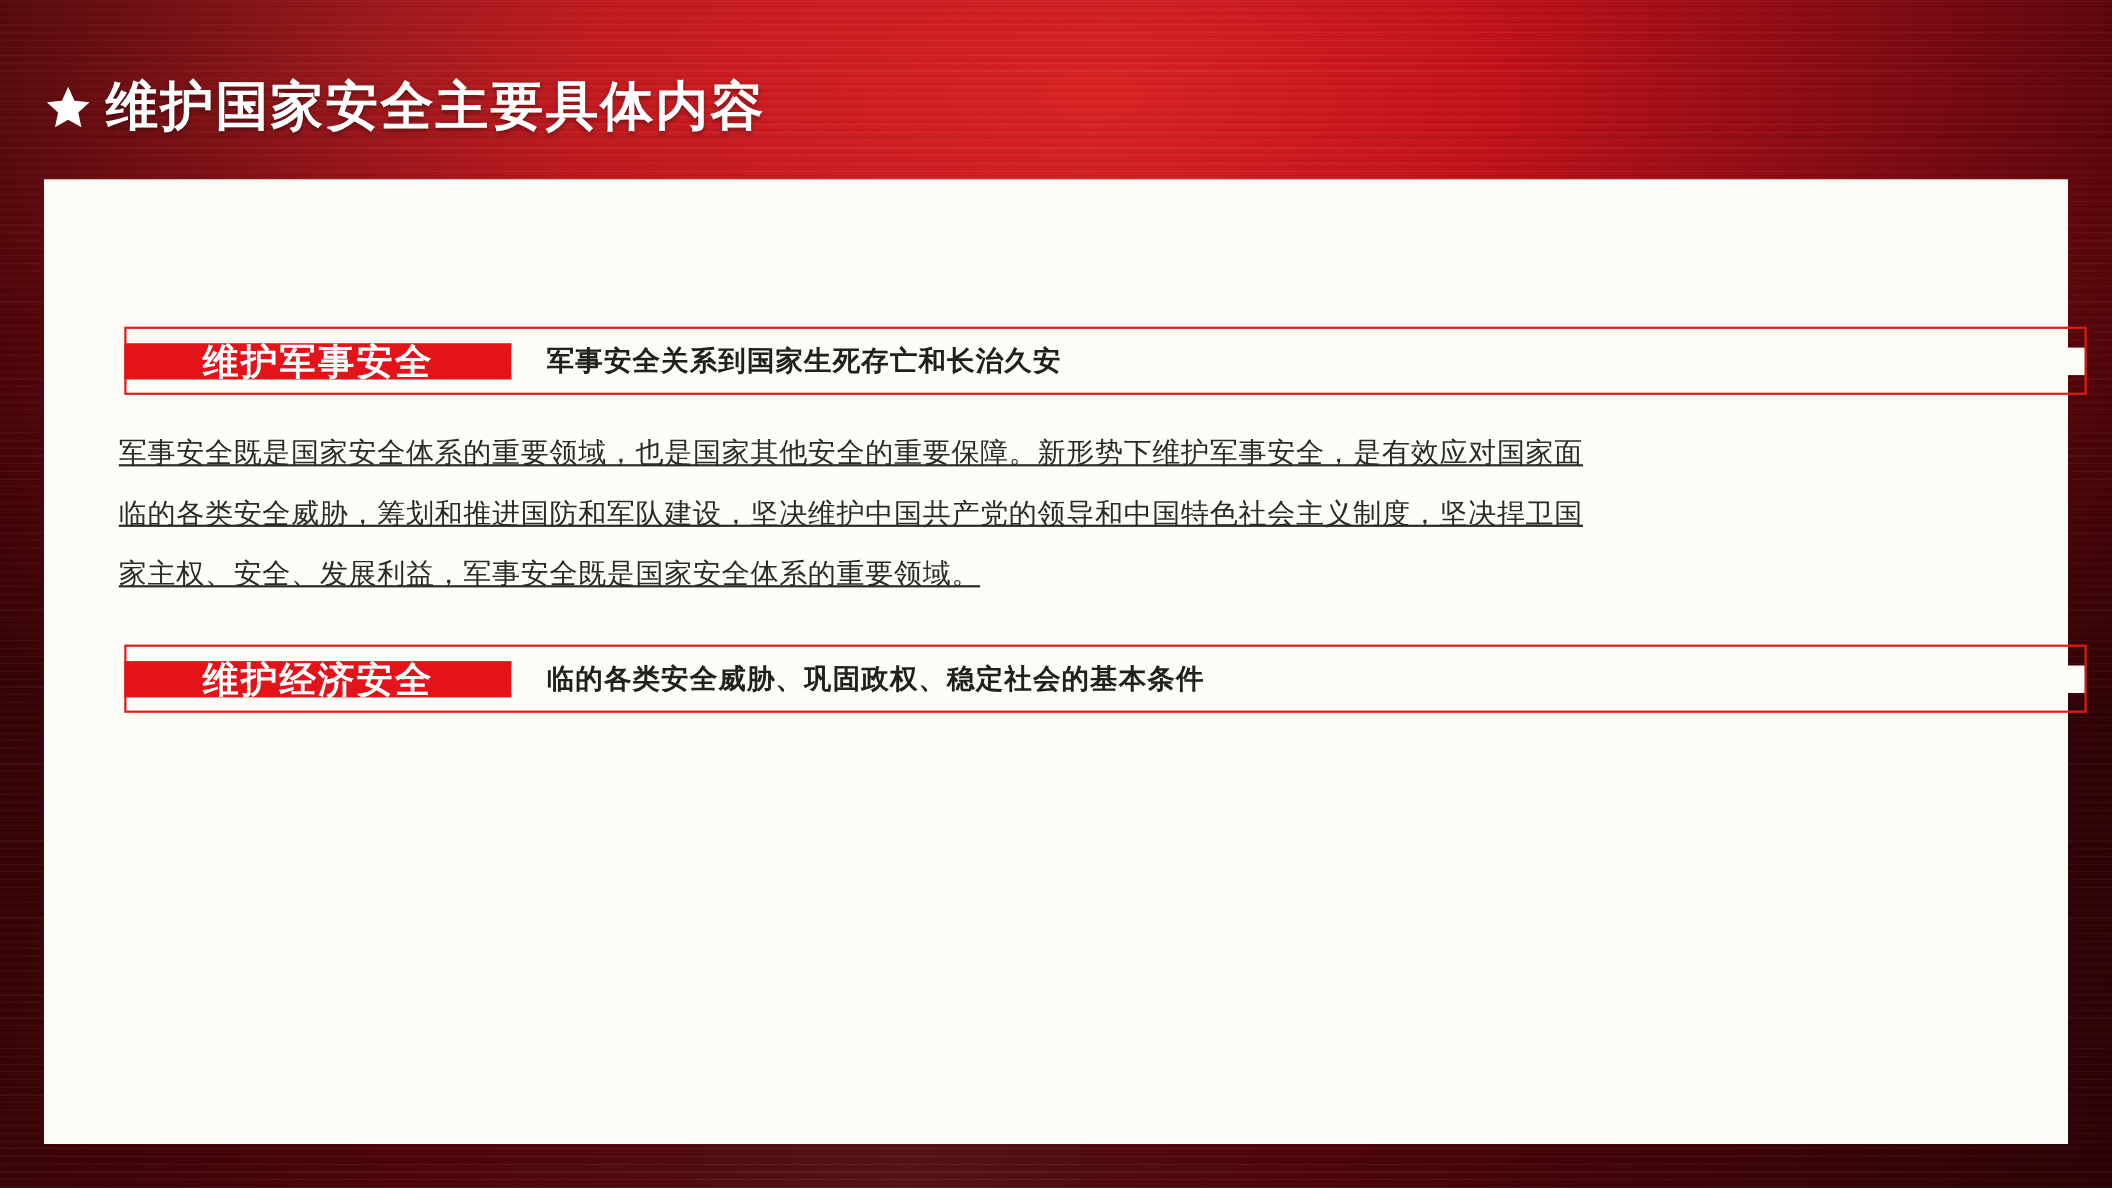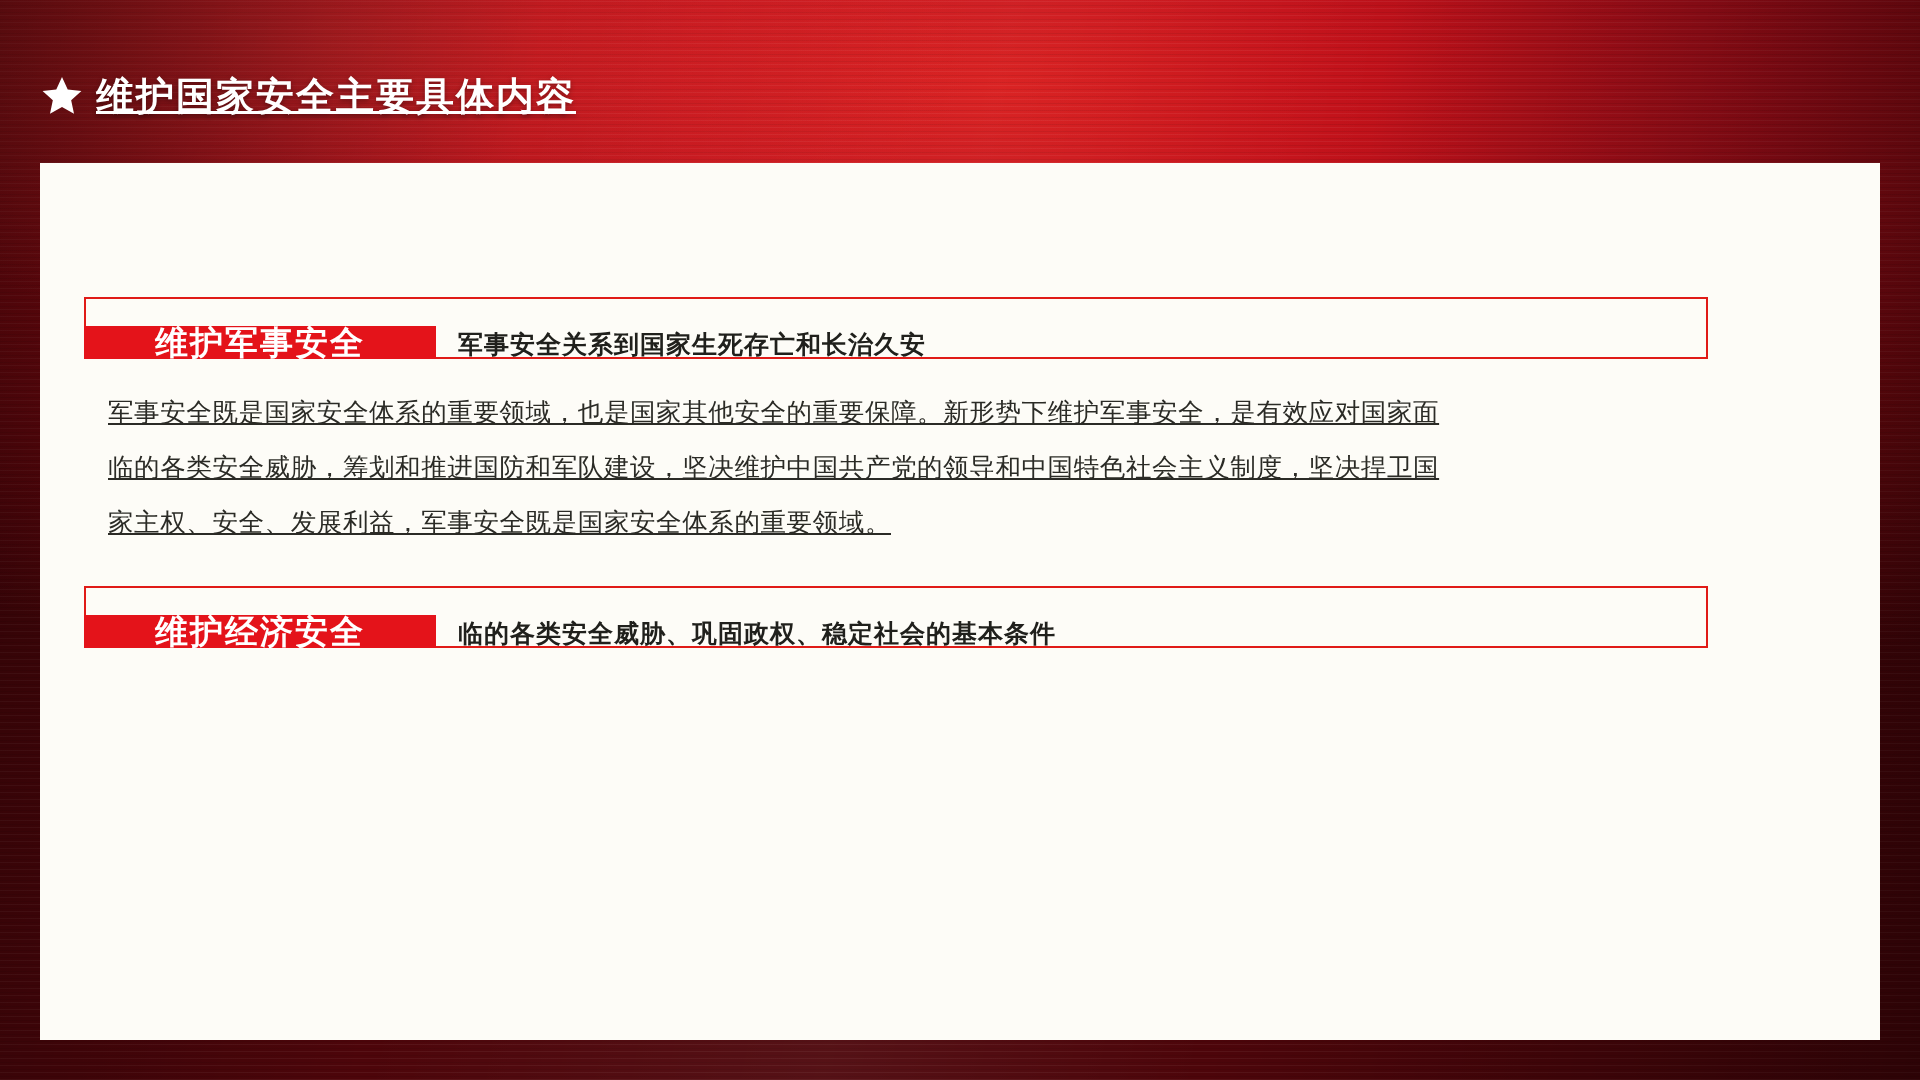--- a/index.html
+++ b/index.html
@@ -52,49 +52,48 @@
     display:flex; align-items:center; gap:12px;
     z-index:4;
   }
   .star-icon {
     width:44px; height:44px;
     color:#ffffff;
     display:block;
   }
   .slide-title-text {
     color:#ffffff;
-    font-size:38px;
+    font-size:48px;
     font-weight:bold;
     letter-spacing:2px;
     line-height:1;
     text-shadow:0 2px 5px rgba(0,0,0,0.35);
-    text-decoration:underline;
   }
 
   
   .content-card {
     position:absolute;
     left:40px; top:163px;
     width:1840px; height:877px;
     background:#fdfcf7;
     z-index:3;
   }
 
   
   .section { position:absolute; left:0; width:100%; }
   #section-military { top:134px; }
   #section-economic { top:423px; }
 
   .section-header {
     position:relative;
-    margin-left:44px;
-    width:1624px;
+    margin-left:73px;
+    width:1784px;
     height:62px;
     display:flex;
-    align-items:flex-end;
+    align-items:center;
     border:2px solid #e01b17;
   }
   .section-tag {
     background:#e4131a;
     width:352px;
     display:flex;
     align-items:center;
     justify-content:center;
     flex:0 0 auto;
     margin:-2px 0 -2px -2px;
@@ -103,21 +102,21 @@
     color:#ffffff;
     font-size:33px;
     font-weight:bold;
     letter-spacing:2px;
     line-height:1;
   }
   .section-subtitle-wrap {
     flex:1 1 auto;
     display:flex;
     align-items:center;
-    padding-left:22px;
+    padding-left:32px;
     background:#fdfcf7;
   }
   .section-subtitle {
     color:#20201c;
     font-size:25px;
     font-weight:bold;
     letter-spacing:1px;
     line-height:1;
   }
 

